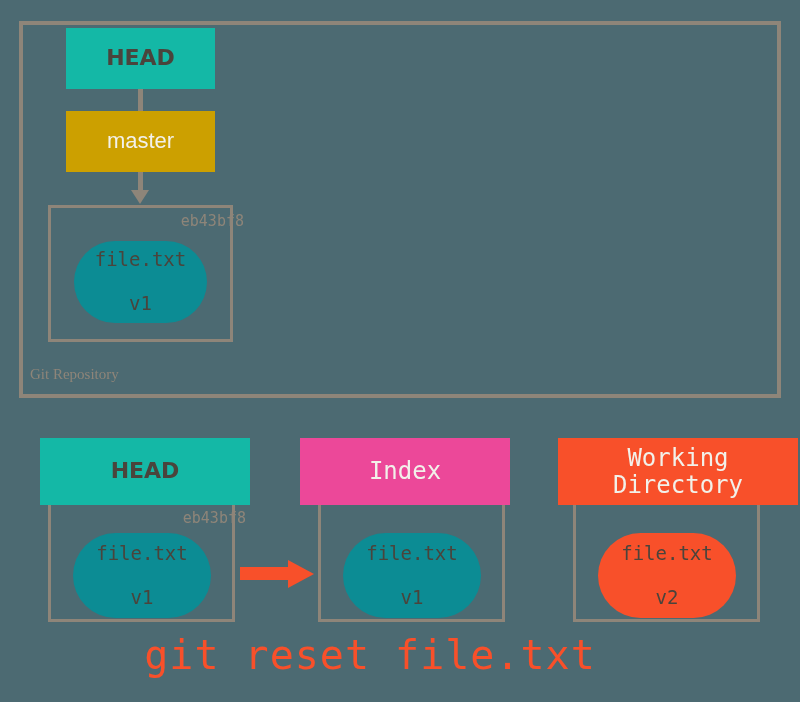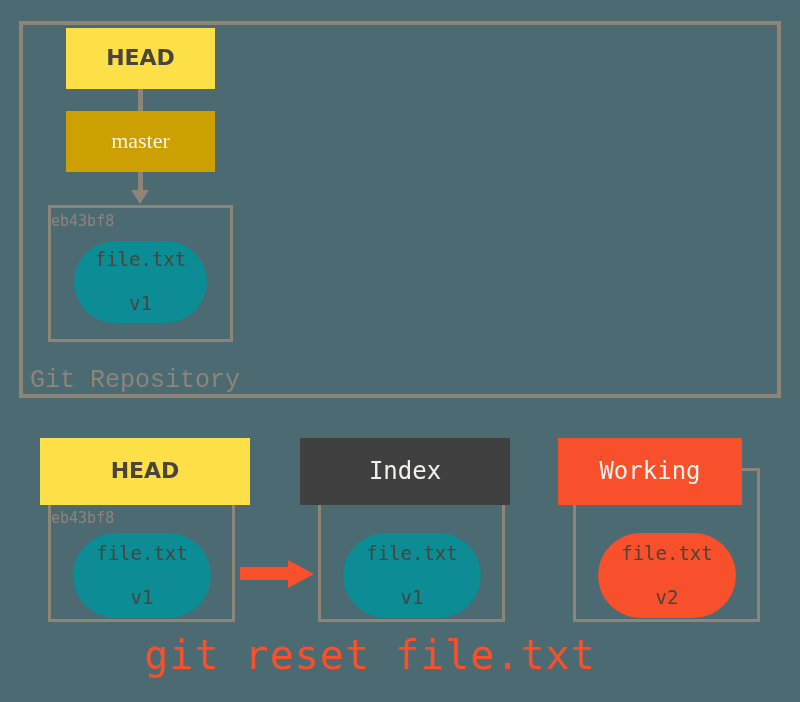--- a/index.html
+++ b/index.html
@@ -22,57 +22,58 @@
   .repo-frame {
     position: absolute;
     left: 19px;  top: 21px;
     width: 762px; height: 377px;
     border: 4px solid #8e8579;
     box-sizing: border-box;
   }
   .repo-label {
     position: absolute;
     left: 30px; top: 366px;
-    font-family: Liberation Mono, monospace;
-    font-size: 25px;
+    font-family: Liberation Serif, serif;
+    font-size: 15px;
     color: #8e8579;
     letter-spacing: 0px;
     white-space: nowrap;
   }
 
   
   .boxlabel {
     position: absolute;
     display: flex;
     align-items: center;
     justify-content: center;
     text-align: center;
     box-sizing: border-box;
     line-height: 1.12;
   }
-  .boxlabel.cream { background: #fde047; color: #4a443c; font-family: "DejaVu Sans", sans-serif; font-weight: bold; }
-  .boxlabel.gold  { background: #cca000; color: #f2f1ea; font-family: Liberation Serif, serif; }
-  .boxlabel.teal  { background: #404040; color: #f2f1ea; font-family: "DejaVu Sans Mono", monospace; align-items: center; }
+  .boxlabel.cream { background: #14b8a6; color: #4a443c; font-family: "DejaVu Sans", sans-serif; font-weight: bold; }
+  .boxlabel.gold  { background: #cca000; color: #f2f1ea; font-family: Liberation Sans, sans-serif; }
+  .boxlabel.teal  { background: #ec4899; color: #f2f1ea; font-family: "DejaVu Sans Mono", monospace; align-items: center; }
   .boxlabel.orange{ background: #f8502a; color: #f2f1ea; font-family: "DejaVu Sans Mono", monospace; }
 
   
   .container-box {
     position: absolute;
     border: 3px solid #8e8579;
     box-sizing: border-box;
   }
   .sha {
     position: absolute;
     width: 100%;
-    text-align: left;
+    text-align: right;
     font-family: "DejaVu Sans Mono", monospace;
     font-size: 15px;
     color: #8e8579;
     top: 4px;
     left: 0;
+    padding-left: 14px;
   }
   .blob {
     position: absolute;
     border-radius: 50px;
     display: flex;
     flex-direction: column;
     align-items: center;
     justify-content: center;
     text-align: center;
     font-family: "DejaVu Sans Mono", monospace;
@@ -173,19 +174,20 @@
   <div class="boxlabel teal" style="left:300px; top:438px; width:210px; height:67px; font-size:24px;">
     <span>Index</span>
   </div>
 
   <div class="container-box" style="left:573px; top:468px; width:187px; height:154px;">
     <div class="blob orange" style="left:22px; top:62px; width:138px; height:85px;">
       <span>file.txt</span>
       <span>v2</span>
     </div>
   </div>
-  <div class="boxlabel orange" style="left:558px; top:438px; width:184px; height:67px; font-size:24px; flex-direction:column;">
+  <div class="boxlabel orange" style="left:558px; top:438px; width:240px; height:67px; font-size:24px; flex-direction:column;">
     <span>Working</span>
+    <span>Directory</span>
   </div>
 
   <div class="caption">git reset file.txt</div>
 
 </div>
 
 </body></html>

